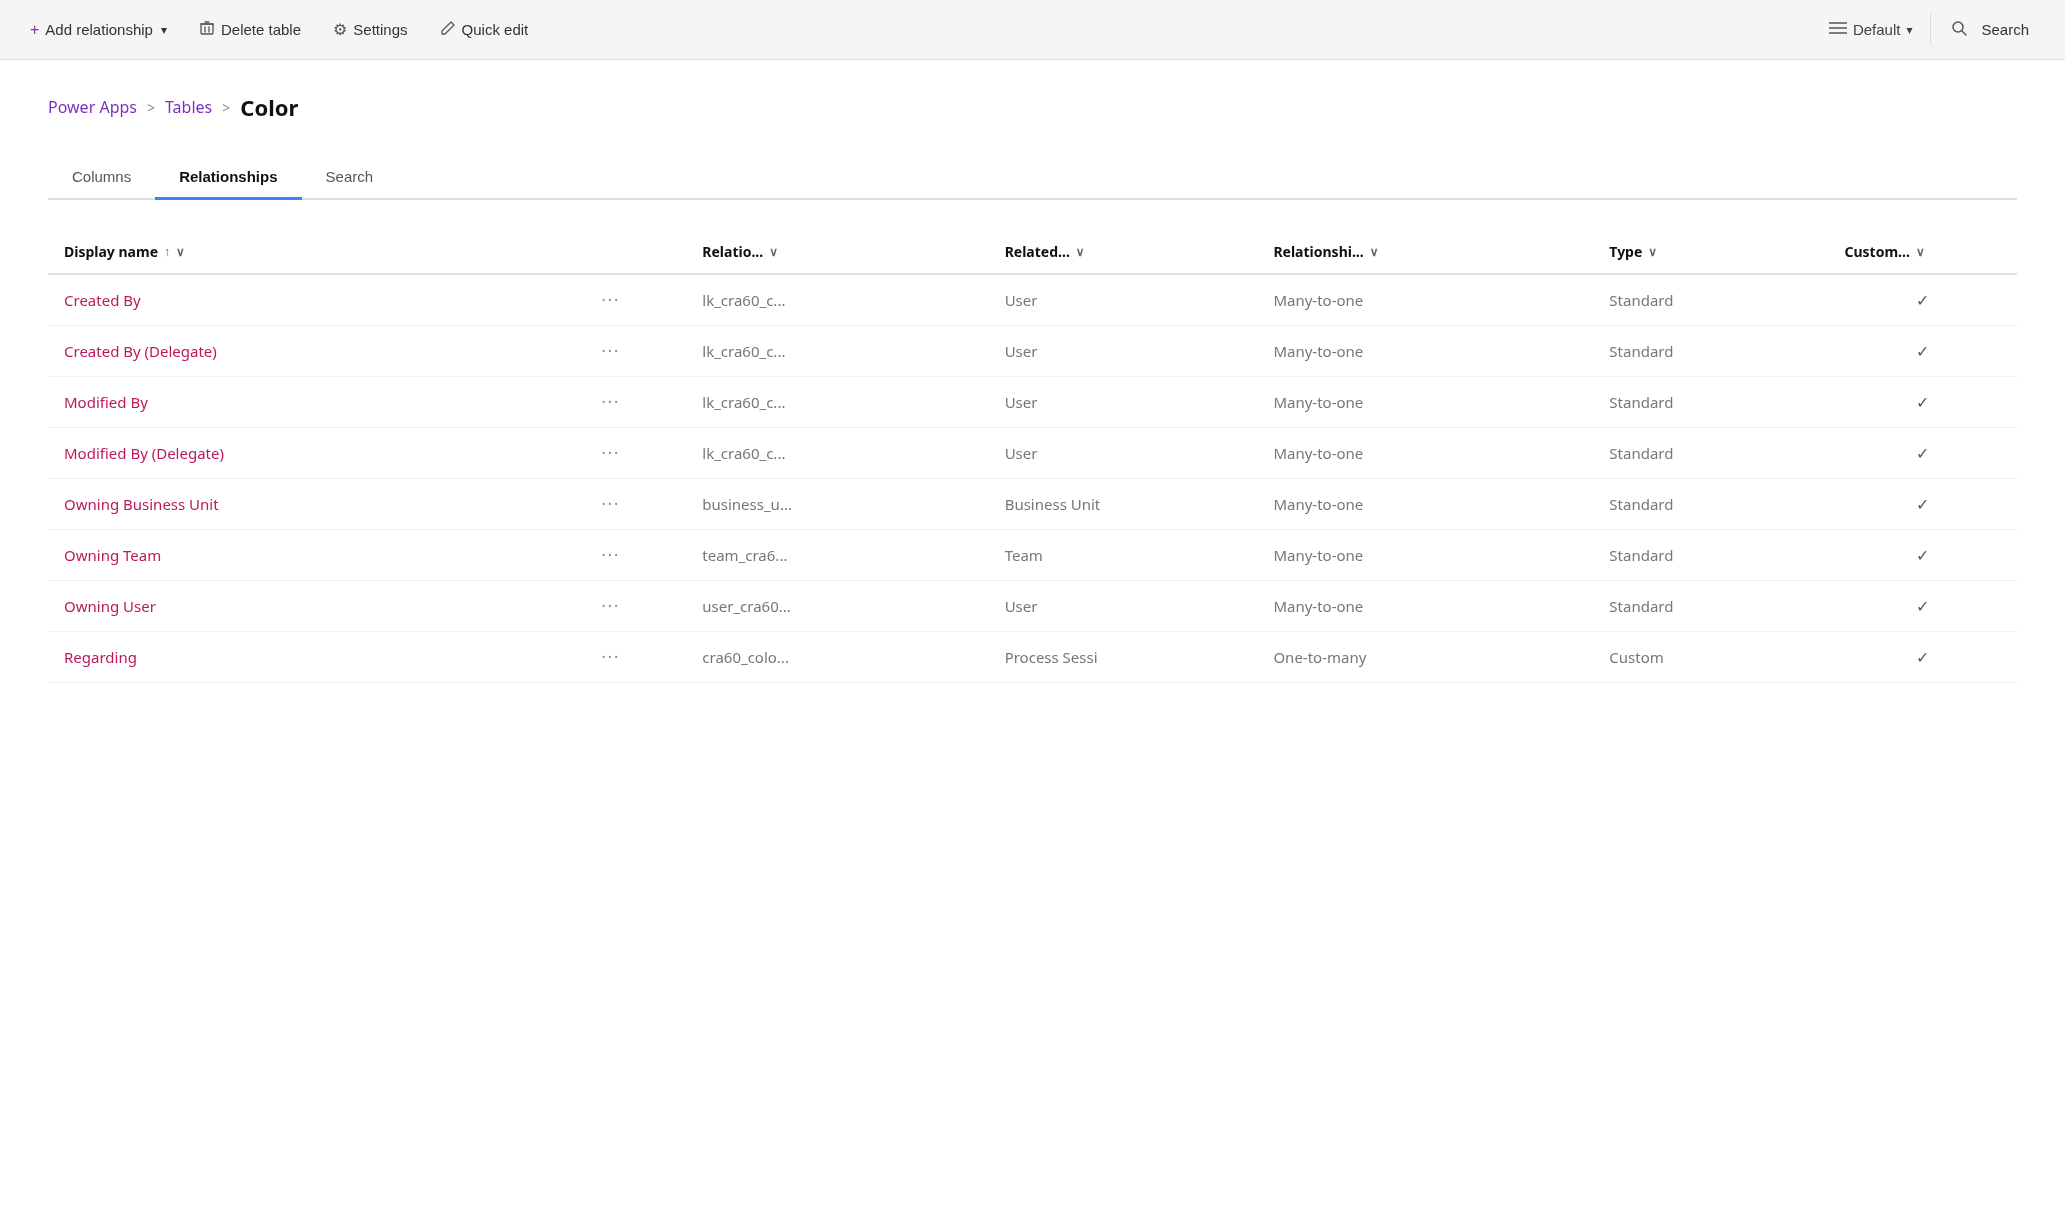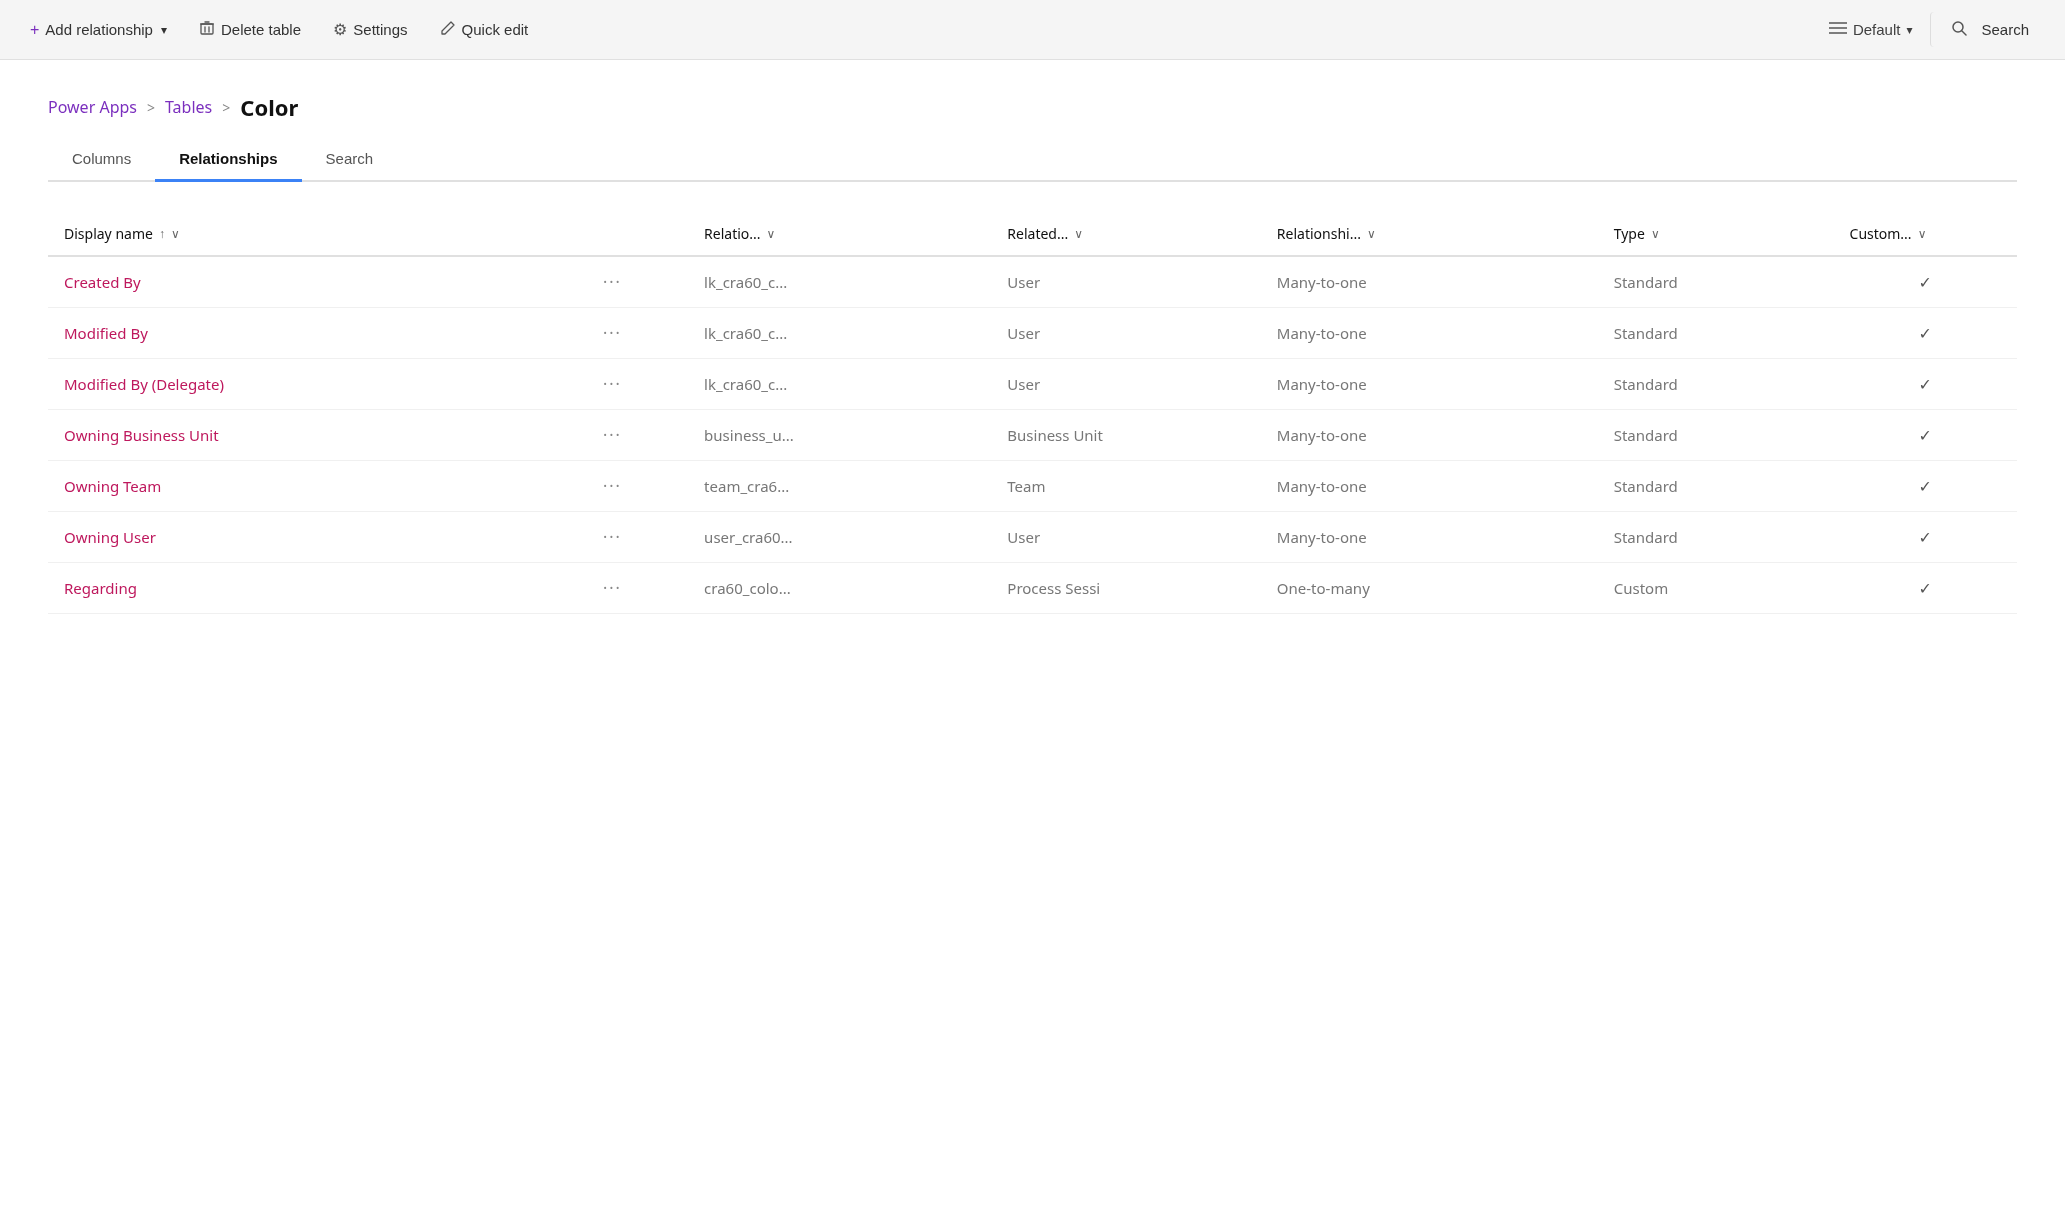--- a/index.html
+++ b/index.html
@@ -67,21 +67,21 @@
     
     .content {
       padding: 32px 48px;
     }
 
     
     .breadcrumb {
       display: flex;
       align-items: center;
       gap: 10px;
-      margin-bottom: 18px;
+      margin-bottom: 36px;
       font-size: 16px;
     }
     .breadcrumb-link {
       color: #7b2fbe;
       cursor: pointer;
       text-decoration: none;
     }
     .breadcrumb-sep { color: #888; font-size: 14px; }
     .breadcrumb-current { font-weight: 700; font-size: 22px; color: #111; }
 
@@ -119,21 +119,21 @@
       width: 100%;
       border-collapse: collapse;
     }
     thead tr {
       border-bottom: 2px solid #e0e0e0;
     }
     th {
       text-align: center;
       padding: 10px 16px 12px;
       font-size: 14px;
-      font-weight: 400;
+      font-weight: 700;
       color: #111;
       white-space: nowrap;
     }
     th .col-header {
       display: flex;
       align-items: center;
       gap: 6px;
     }
     th .sort-icon { color: #666; font-size: 12px; }
     th .filter-icon { color: #666; font-size: 12px; }
@@ -302,20 +302,29 @@
       <tr>
     <td class="display-name-col" style="font-weight:400;">Created By</td>
     <td class="ellipsis-td ellipsis-col">···</td>
     <td class="relation-col muted">lk_cra60_c...</td>
     <td class="related-col muted">User</td>
     <td class="relationship-col muted">Many-to-one</td>
     <td class="type-col muted">Standard</td>
     <td class="custom-col check-col" style="color:#555;">✓</td>
   </tr>
           <tr>
+    <td class="display-name-col" style="font-weight:400;">Created By (Delegate)</td>
+    <td class="ellipsis-td ellipsis-col">···</td>
+    <td class="relation-col muted">lk_cra60_c...</td>
+    <td class="related-col muted">User</td>
+    <td class="relationship-col muted">Many-to-one</td>
+    <td class="type-col muted">Standard</td>
+    <td class="custom-col check-col" style="color:#555;">✓</td>
+  </tr>
+          <tr>
     <td class="display-name-col" style="font-weight:400;">Modified By</td>
     <td class="ellipsis-td ellipsis-col">···</td>
     <td class="relation-col muted">lk_cra60_c...</td>
     <td class="related-col muted">User</td>
     <td class="relationship-col muted">Many-to-one</td>
     <td class="type-col muted">Standard</td>
     <td class="custom-col check-col" style="color:#555;">✓</td>
   </tr>
           <tr>
     <td class="display-name-col" style="font-weight:400;">Modified By (Delegate)</td>

